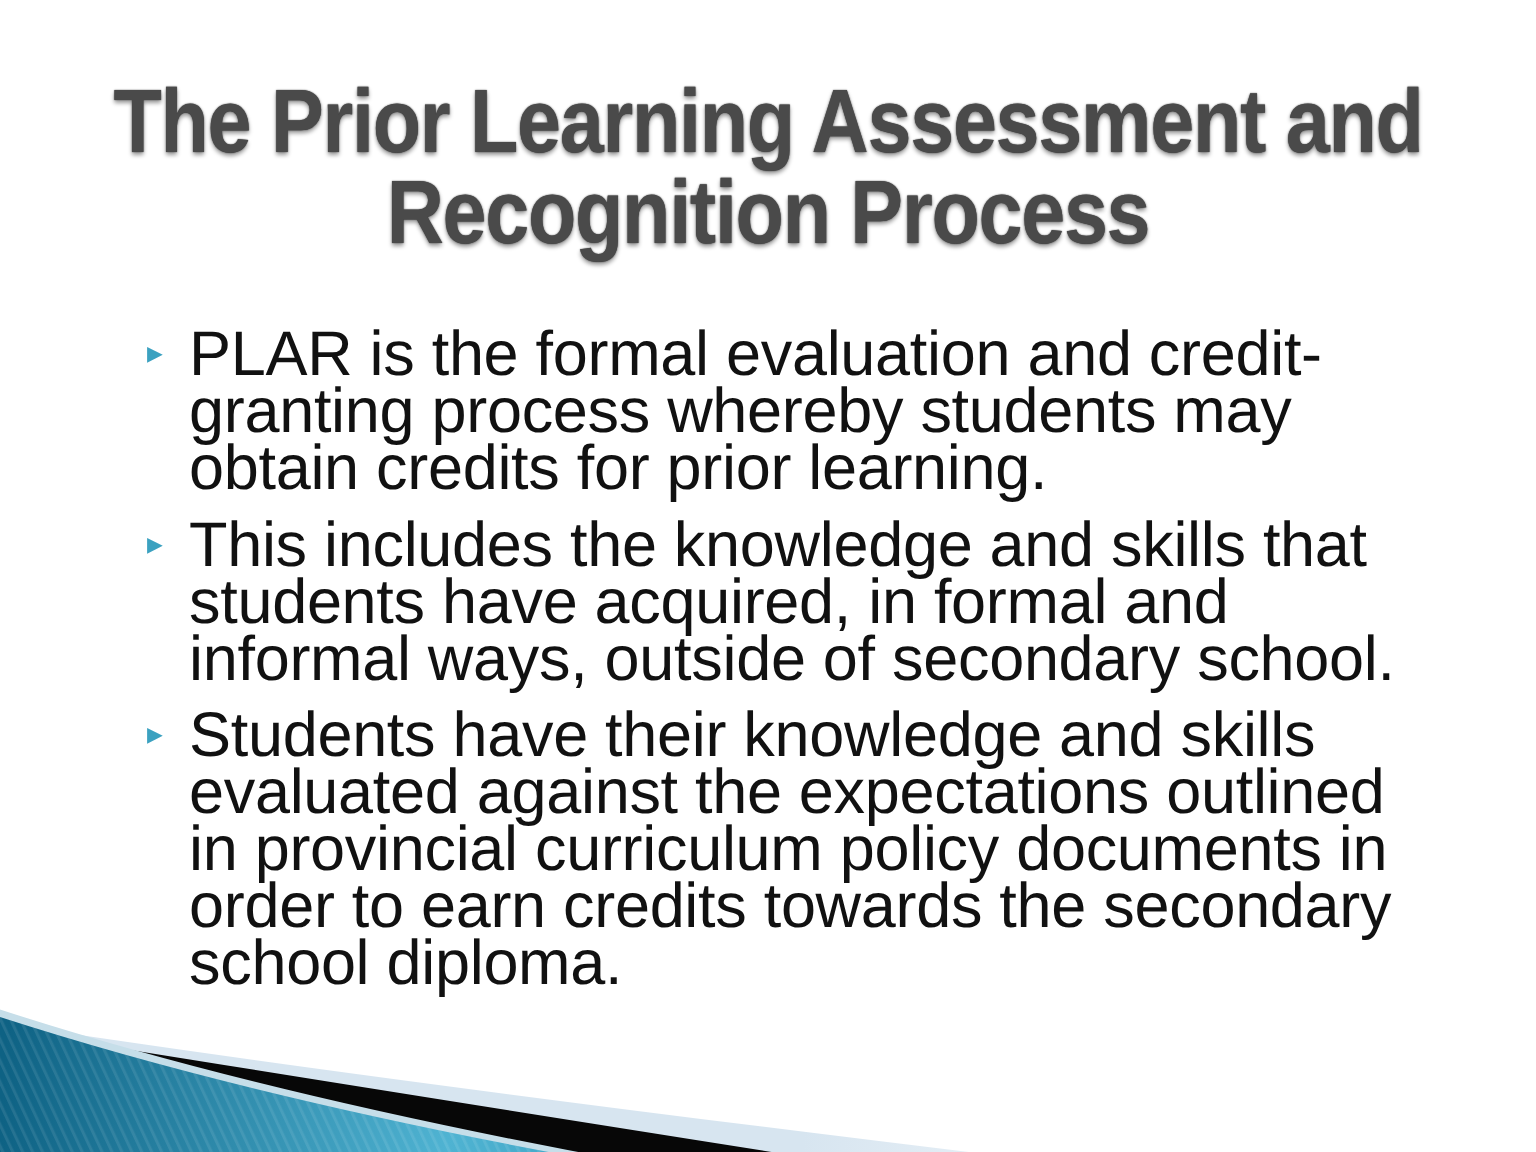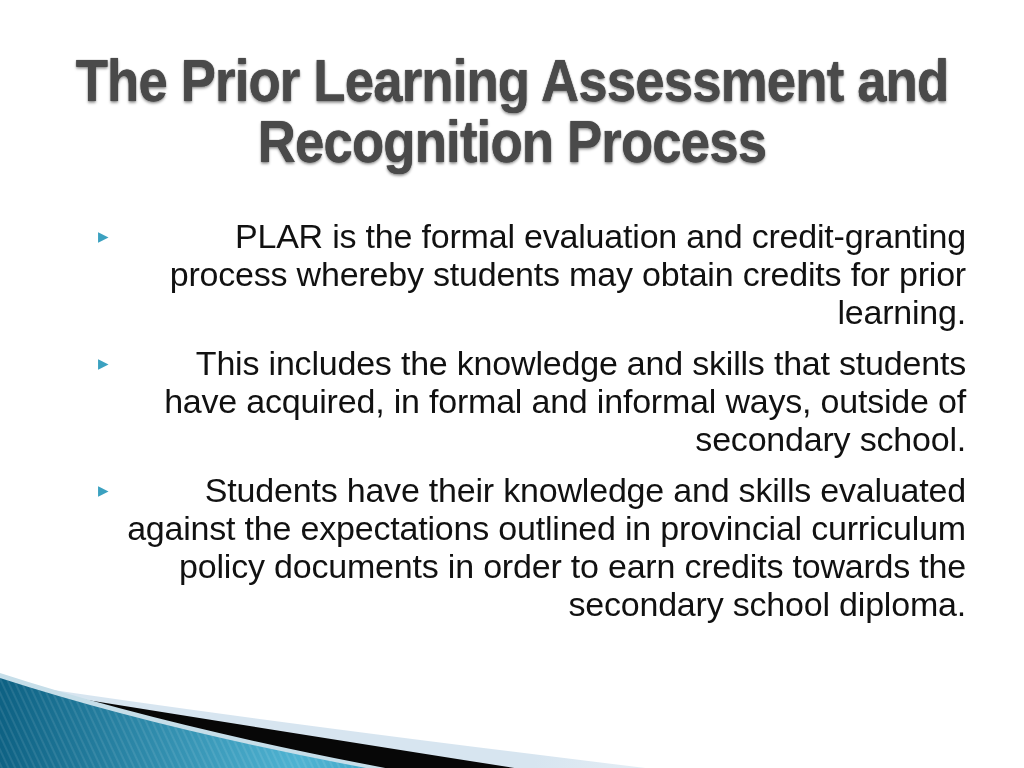--- a/index.html
+++ b/index.html
@@ -49,25 +49,24 @@
     flex: 0 0 28px;
     width: 28px;
     font-size: 21px;
     line-height: 38px;
     color: var(--accent-teal, #3ba1c0);
     padding-left: 1px;
   }
   .btext {
     flex: 1;
     max-width: 840px;
-    font-size: 34px;
+    font-size: 42px;
     line-height: 38px;
     letter-spacing: -0.2px;
     color: var(--body-text, #111111);
-    text-align: right;
   }
   .deco {
     position: absolute;
     left: 0;
     top: 0;
     width: 1024px;
     height: 768px;
     z-index: 1;
     pointer-events: none;
   }

